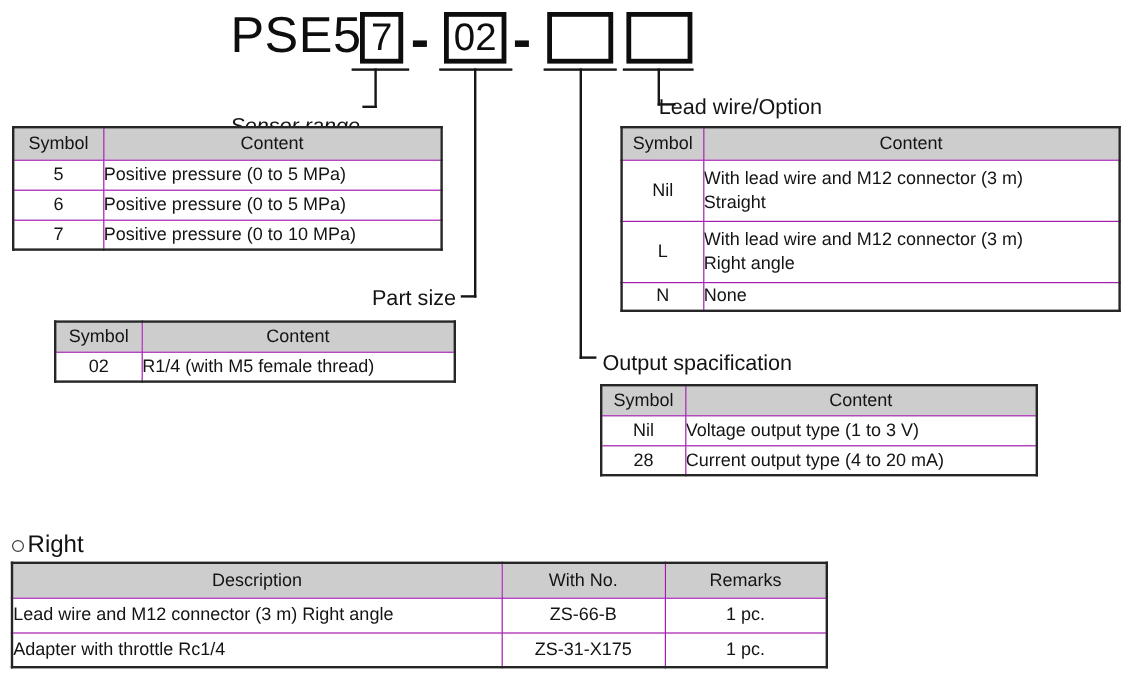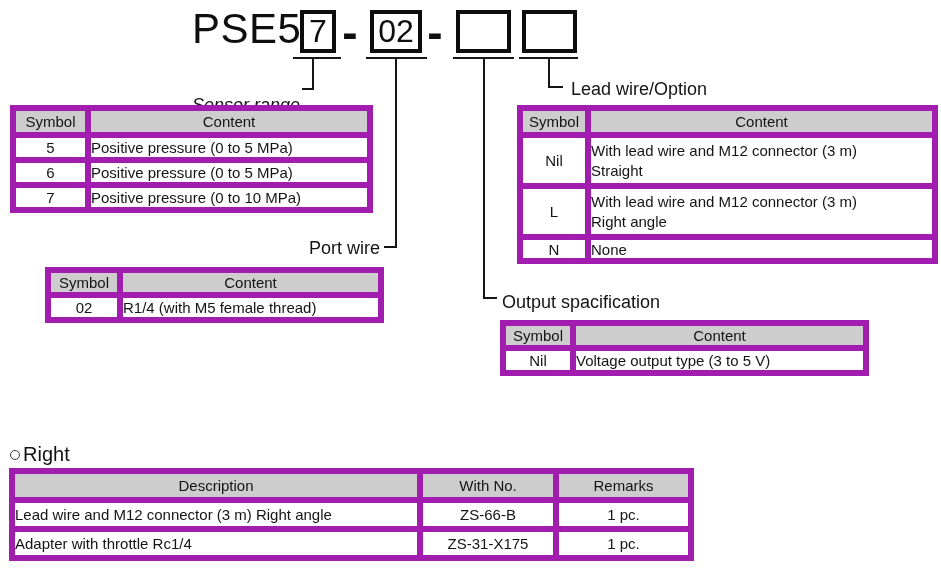--- a/index.html
+++ b/index.html
@@ -30,21 +30,21 @@
   
   .callout{
     position:absolute;font-size:18px;color:#141414;white-space:nowrap;line-height:20px;
   }
   
   table.spec{
     position:absolute;border-collapse:collapse;table-layout:fixed;
     border:2px solid #262626;background:#fff;color:#141414;
   }
   table.spec th,table.spec td{
-    border:6px solid #a21caf;font-size:15px;font-weight:400;
+    border:1px solid #a21caf;font-size:15px;font-weight:400;
     padding:0;overflow:hidden;
   }
   table.spec th{background:#cdcdcd;text-align:center;}
   td.c{text-align:center;}
   td.l{text-align:left;padding:2px 9px;}
   .pre{white-space:pre-line;line-height:1.32;}
   
   .option-head{
     position:absolute;left:10px;top:443px;display:flex;align-items:center;
     font-size:20px;color:#111;
@@ -77,23 +77,23 @@
 <div class="line" style="left:395px;top:57px;width:2px;height:191px;"></div>
 <div class="line" style="left:384px;top:246px;width:13px;height:2px;"></div>
 
 <div class="line" style="left:483px;top:57px;width:2px;height:242px;"></div>
 <div class="line" style="left:483px;top:297px;width:14px;height:2px;"></div>
 
 <div class="line" style="left:548px;top:57px;width:2px;height:31px;"></div>
 <div class="line" style="left:548px;top:86px;width:15px;height:2px;"></div>
 
 <div class="callout" style="right:641px;top:95px;font-style:italic;">Sensor range</div>
-<div class="callout" style="right:561px;top:238px;">Port wire</div>
+<div class="callout" style="right:561px;top:238px;">Part size</div>
 <div class="callout" style="left:502px;top:292px;">Output spacification</div>
-<div class="callout" style="left:571px;top:79px;">Lead wire/Option</div>
+<div class="callout" style="left:549px;top:79px;">Lead wire/Option</div>
 
 <table class="spec" style="left:10px;top:105px;width:357px;">
   <colgroup>
       <col style="width:75px;">
       <col style="width:282px;">
     </colgroup>
   <tbody>
       <tr style="height:27px;">
     <th>Symbol</th>
     <th>Content</th>
@@ -162,21 +162,25 @@
       <col style="width:70px;">
       <col style="width:293px;">
     </colgroup>
   <tbody>
       <tr style="height:25px;">
     <th>Symbol</th>
     <th>Content</th>
   </tr>
   <tr style="height:25px;">
     <td class="c">Nil</td>
-    <td class="l">Voltage output type (3 to 5 V)</td>
+    <td class="l">Voltage output type (1 to 3 V)</td>
+  </tr>
+  <tr style="height:25px;">
+    <td class="c">28</td>
+    <td class="l">Current output type (4 to 20 mA)</td>
   </tr>
 </tbody>
   </table>
 
 <div class="option-head">
   <span class="ring"></span>
   <span>Right</span>
 </div>
 
 <table class="spec" style="left:9px;top:468px;width:679px;">

